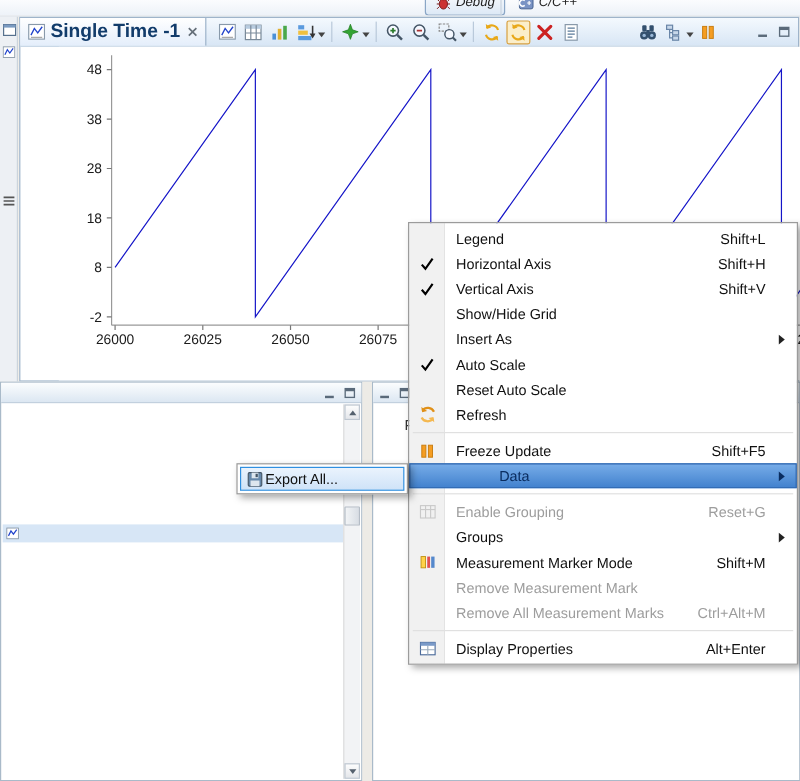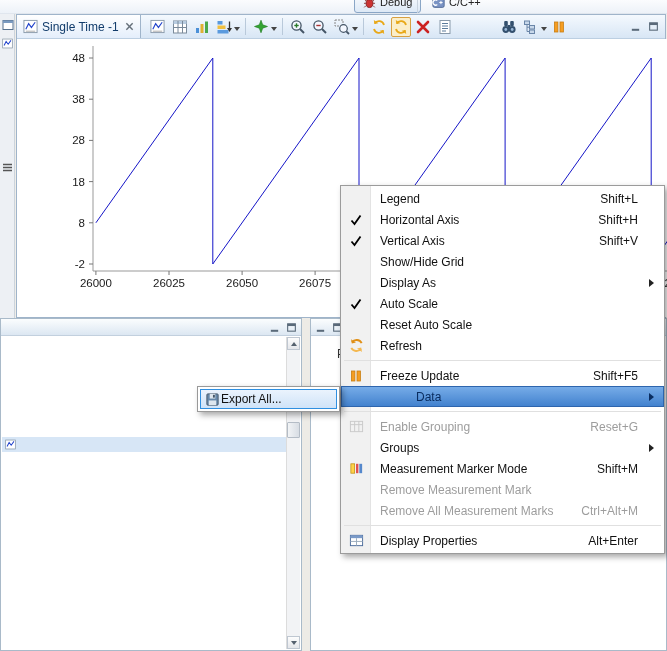--- a/index.html
+++ b/index.html
@@ -1,41 +1,41 @@
 <!DOCTYPE html>
 <html><head>
 <meta charset="utf-8">
 <style>
   * { box-sizing: border-box; }
   body { margin:0; font-family:"Liberation Sans",sans-serif; }
   .screen { position:relative; width:667px; height:651px; background:#efede8; overflow:hidden; font-family:"Liberation Sans",sans-serif; }
 
   
   .persp-strip { position:absolute; left:0; top:0; width:100%; height:14px;
-    background:linear-gradient(#fbfcfe,#edf2f8); border-bottom:1px solid #e0e6ee; overflow:hidden; }
+    background:linear-gradient(#fbfcfe,#edf2f8); border-bottom:1px solid #e0e6ee; overflow:hidden;font-style:italic; }
   .persp-btn { position:absolute; top:-9px; height:22px; display:flex; align-items:center; gap:4px;
     padding:0 8px; font-size:11px; color:#222; white-space:nowrap; }
   .persp-btn.debug { left:354px; border:1px solid #8aa6c6; border-radius:3px;
     background:linear-gradient(#fdfdfe,#dde9f6); }
   .persp-btn.cpp { left:424px; }
   .persp-divider { position:absolute; left:417px; top:0; width:1px; height:14px; background:#c9d3de; }
 
   
   .left-strip { position:absolute; left:0; top:14px; width:15px; height:304px;
     background:#edf0f4; border-right:1px solid #ccd4dc; }
   .ls-icon { position:absolute; left:1px; width:13px; height:14px; display:flex; align-items:center; justify-content:center; }
 
   
   .editor { position:absolute; left:16px; top:14px; width:650px; height:304px;
     border:1px solid #9fb4ca; background:#fff; }
   .tabbar { height:24px; display:flex; align-items:center;
     background:linear-gradient(#f4f9fe,#d8e6f5); border-bottom:1px solid #bccfe2; }
   .tab { display:flex; align-items:center; gap:4px; height:100%; padding:0 6px;
     background:linear-gradient(#ffffff,#e4eefb); border-right:1px solid #9fb4ca; }
-  .tab-title { font-size:12px; font-weight:normal; color:#123c6b; white-space:nowrap; }
+  .tab-title { font-size:16px; font-weight:bold; color:#123c6b; white-space:nowrap; }
   .tab-close { display:flex; margin-left:2px; }
   .tb { display:flex; align-items:center; padding-left:6px; }
   .tb-item { display:flex; align-items:center; margin:0 1px; }
   .tb-btn { width:20px; height:20px; display:flex; align-items:center; justify-content:center;
     border:1px solid transparent; border-radius:2px; }
   .tb-btn.pressed { border-color:#d8a040; background:#fbeec9; }
   .tb-caret { width:0; height:0; border:3px solid transparent; border-top:4px solid #444; margin-top:7px; }
   .tb-sep { width:1px; height:17px; background:#b9c9da; margin:0 4px; }
   .win-btns { margin-left:auto; display:flex; gap:4px; padding-right:5px; }
   .win-btn { width:14px; height:14px; display:flex; align-items:center; justify-content:center; }
@@ -455,21 +455,21 @@
           <span class="mi-arrow"></span>
         </div>
         <div class="menu-item">
           <span class="gutter"></span>
           <span class="mi-label">Show/Hide Grid</span>
           <span class="mi-shortcut"></span>
           <span class="mi-arrow"></span>
         </div>
         <div class="menu-item">
           <span class="gutter"></span>
-          <span class="mi-label">Display As</span>
+          <span class="mi-label">Insert As</span>
           <span class="mi-shortcut"></span>
           <span class="mi-arrow">
             <i class="arrow-right"></i>
           </span>
         </div>
         <div class="menu-item">
           <span class="gutter">
             <svg width="14" height="14" viewBox="0 0 14 14">
               <path d="M2.5 7.5l3 3.5 6-8.5" fill="none" stroke="#000" stroke-width="1.8"></path>
             </svg>

